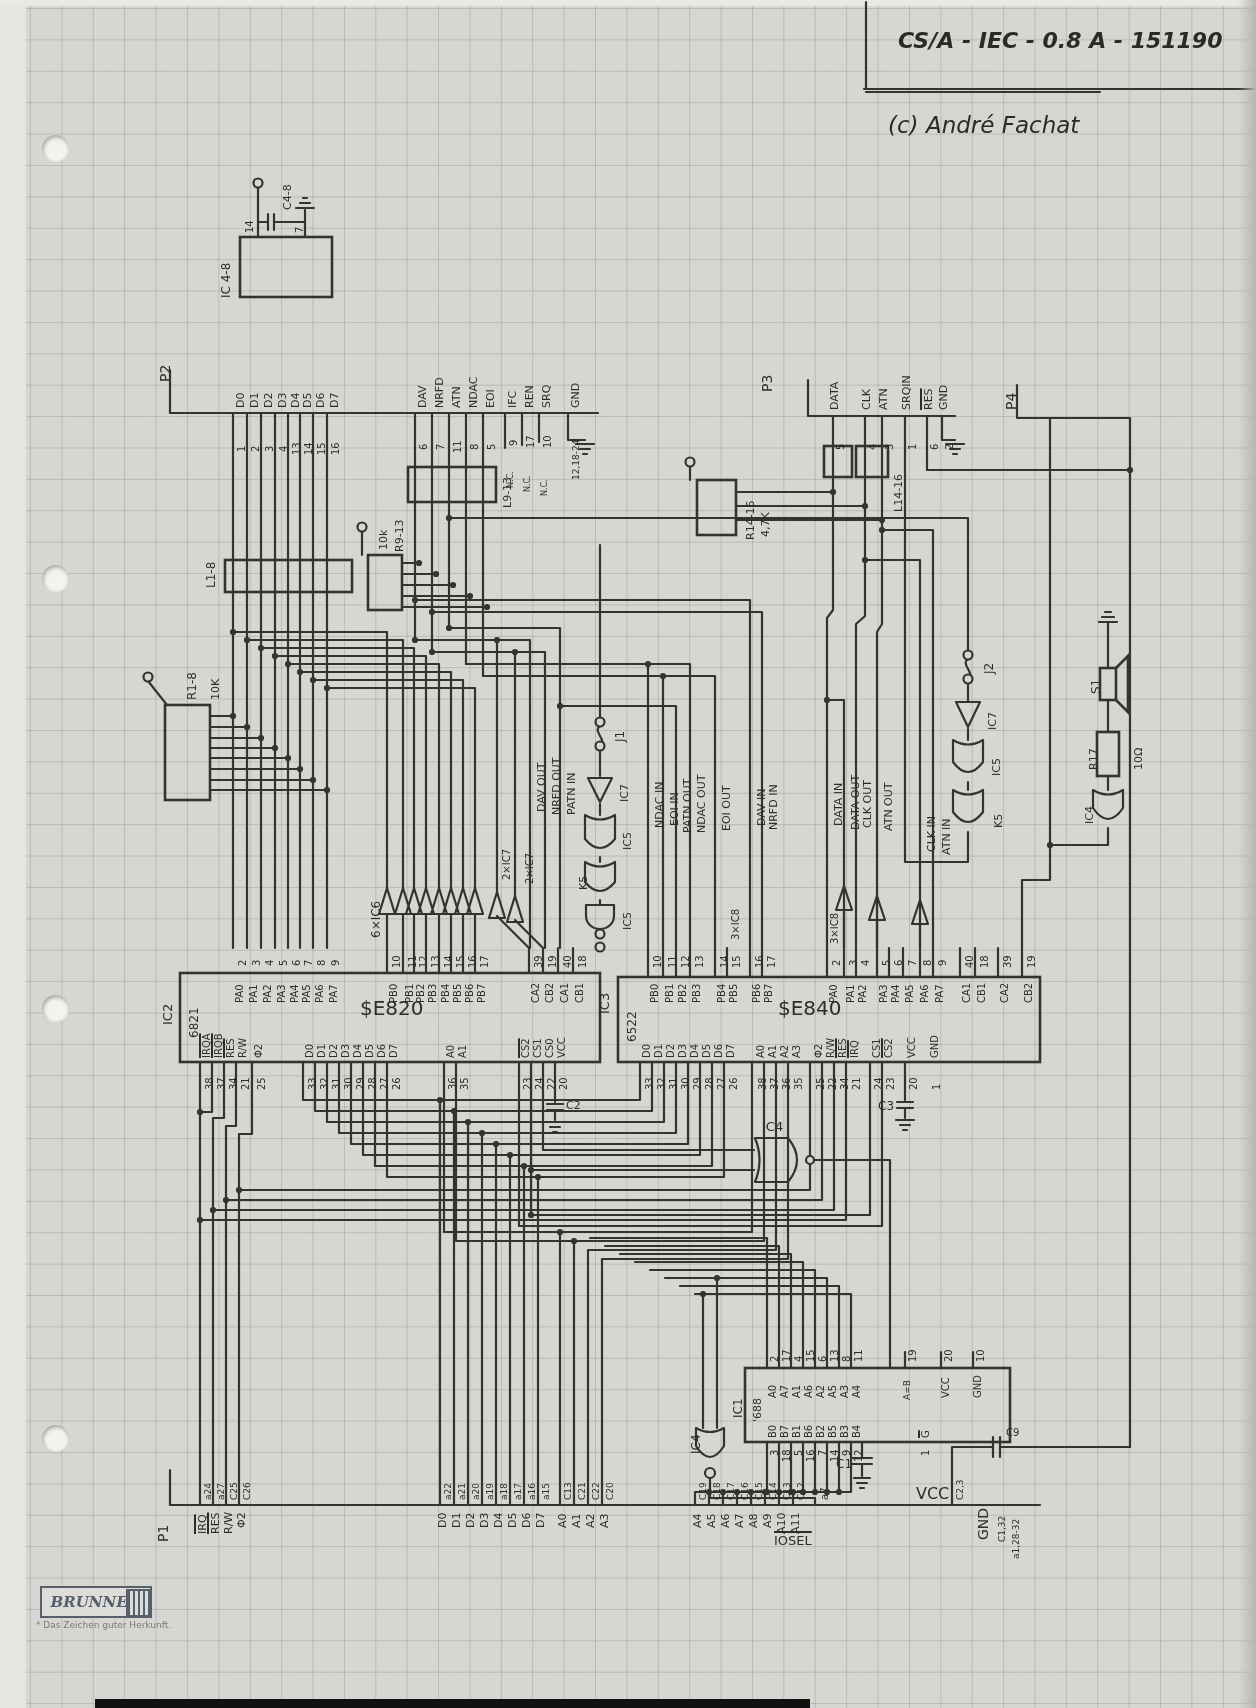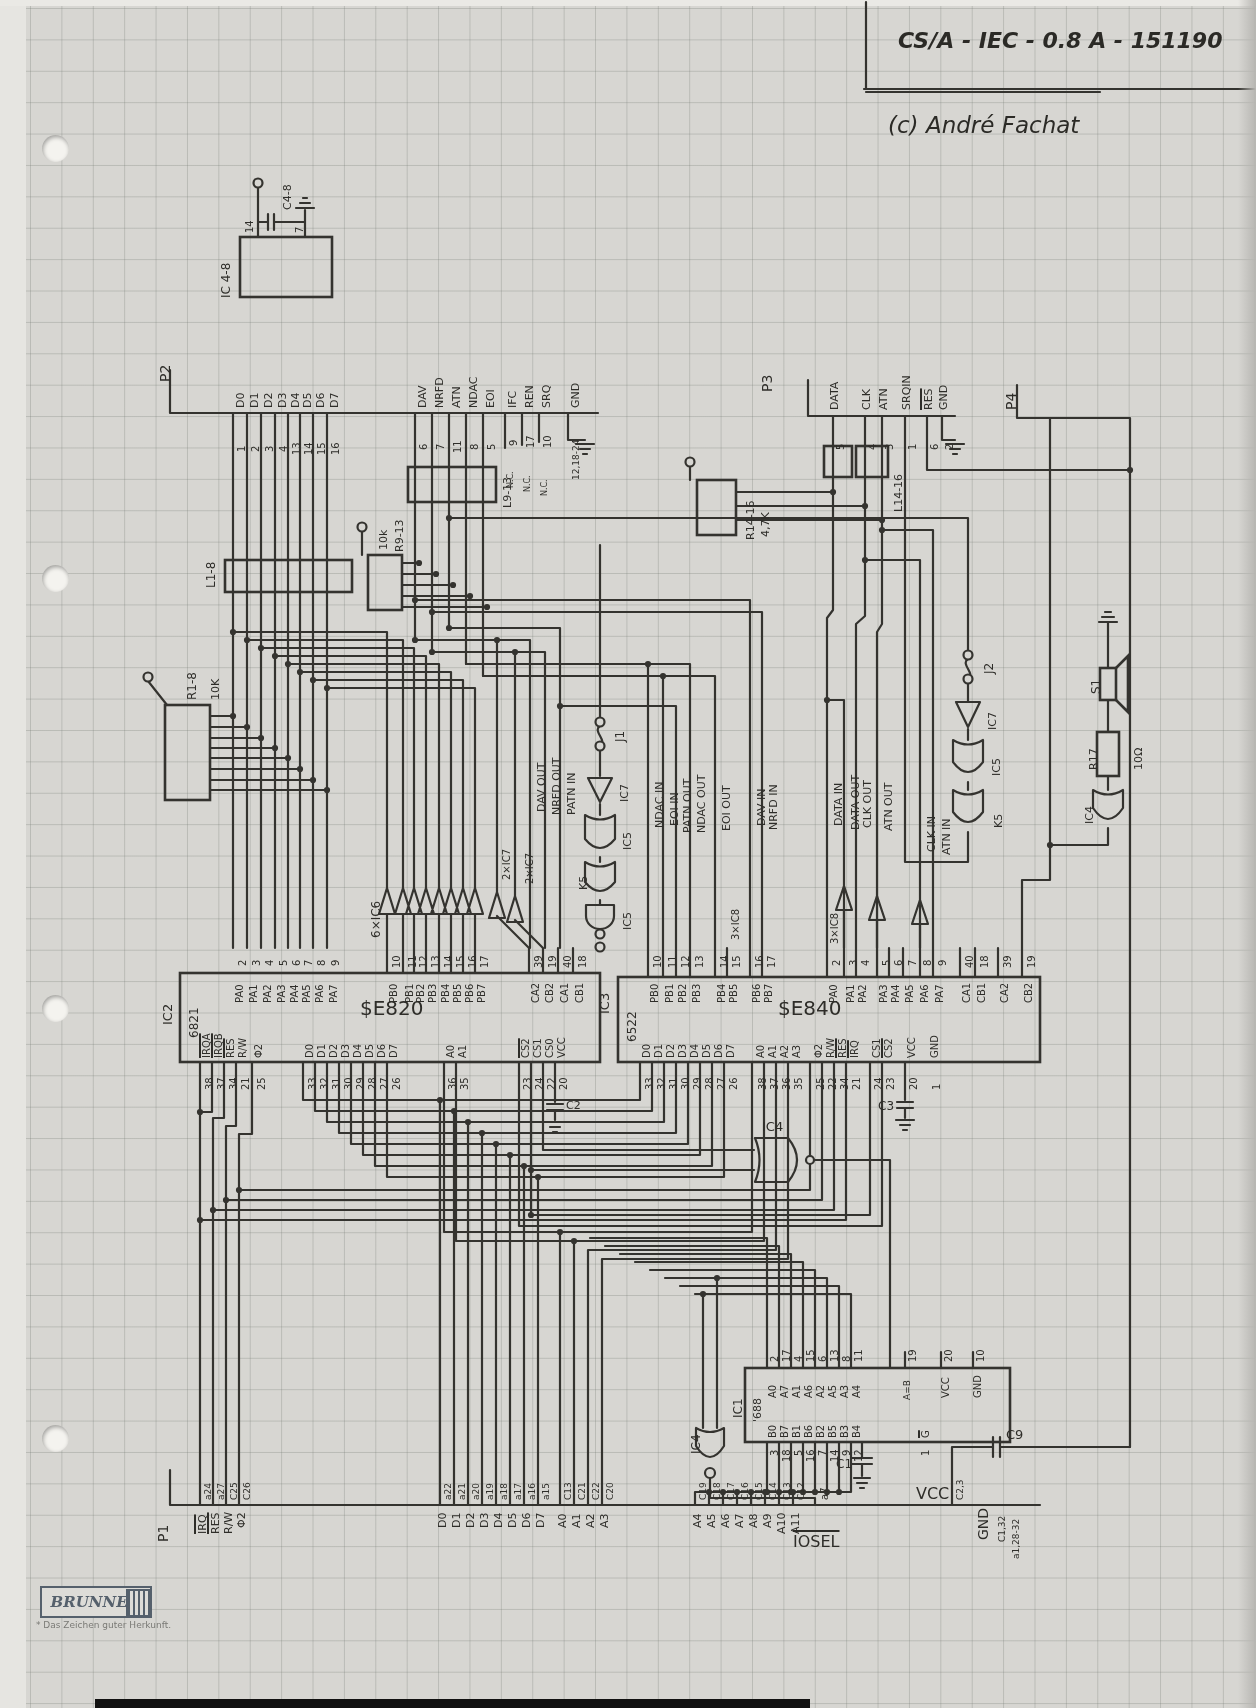--- a/index.html
+++ b/index.html
@@ -489,21 +489,21 @@
       <div class="lb" style="font-size: 10px; left: 794px; top: 1456.2px; transform: rotate(-90deg);">5</div>
       <div class="lb" style="font-size: 10px; left: 806px; top: 1462.4px; transform: rotate(-90deg);">16</div>
       <div class="lb" style="font-size: 10px; left: 818px; top: 1456.2px; transform: rotate(-90deg);">7</div>
       <div class="lb" style="font-size: 10px; left: 830px; top: 1462.4px; transform: rotate(-90deg);">14</div>
       <div class="lb" style="font-size: 10px; left: 842px; top: 1456.2px; transform: rotate(-90deg);">9</div>
       <div class="lb" style="font-size: 10px; left: 854px; top: 1462.4px; transform: rotate(-90deg);">12</div>
       <div class="lb ol" style="font-size: 10px; left: 921px; top: 1438px; transform: rotate(-90deg);">G</div>
       <div class="lb" style="font-size: 10px; left: 921px; top: 1456.2px; transform: rotate(-90deg);">1</div>
       <div class="lb" style="font-size: 12px; left: 836px; top: 1458px;">C1</div>
       <div class="lb" style="font-size: 12px; left: 690px; top: 1454px; transform: rotate(-90deg);">IC4</div>
-      <div class="lb ol" style="font-size: 16px; left: 793px; top: 1534px;">IOSEL</div>
+      <div class="lb ol" style="font-size: 13px; left: 774px; top: 1534px;">IOSEL</div>
       <div class="lb" style="font-size: 10px; left: 820px; top: 1500px; transform: rotate(-90deg);">a7</div>
       <div class="lb" style="font-size: 14px; left: 156px; top: 1542px; transform: rotate(-90deg);">P1</div>
       <div class="lb" style="font-size: 9px; left: 204px; top: 1500px; transform: rotate(-90deg);">a24</div>
       <div class="lb" style="font-size: 9px; left: 217px; top: 1500px; transform: rotate(-90deg);">a27</div>
       <div class="lb" style="font-size: 9px; left: 230px; top: 1500px; transform: rotate(-90deg);">C25</div>
       <div class="lb" style="font-size: 9px; left: 243px; top: 1500px; transform: rotate(-90deg);">C26</div>
       <div class="lb ol" style="font-size: 11px; left: 197px; top: 1534.46px; transform: rotate(-90deg);">IRQ</div>
       <div class="lb ol" style="font-size: 11px; left: 210px; top: 1534.46px; transform: rotate(-90deg);">RES</div>
       <div class="lb" style="font-size: 11px; left: 223px; top: 1534.46px; transform: rotate(-90deg);">R/W</div>
       <div class="lb" style="font-size: 11px; left: 236px; top: 1527.64px; transform: rotate(-90deg);">Φ2</div>
@@ -542,21 +542,21 @@
       <div class="lb" style="font-size: 11px; left: 692px; top: 1527.64px; transform: rotate(-90deg);">A4</div>
       <div class="lb" style="font-size: 11px; left: 706px; top: 1527.64px; transform: rotate(-90deg);">A5</div>
       <div class="lb" style="font-size: 11px; left: 720px; top: 1527.64px; transform: rotate(-90deg);">A6</div>
       <div class="lb" style="font-size: 11px; left: 734px; top: 1527.64px; transform: rotate(-90deg);">A7</div>
       <div class="lb" style="font-size: 11px; left: 748px; top: 1527.64px; transform: rotate(-90deg);">A8</div>
       <div class="lb" style="font-size: 11px; left: 762px; top: 1527.64px; transform: rotate(-90deg);">A9</div>
       <div class="lb" style="font-size: 11px; left: 776px; top: 1534.46px; transform: rotate(-90deg);">A10</div>
       <div class="lb" style="font-size: 11px; left: 790px; top: 1534.46px; transform: rotate(-90deg);">A11</div>
       <div class="lb" style="font-size: 9px; left: 956px; top: 1500px; transform: rotate(-90deg);">C2,3</div>
       <div class="lb" style="font-size: 16px; left: 916px; top: 1486px;">VCC</div>
-      <div class="lb" style="font-size: 13px; left: 1006px; top: 1428px;">C9</div>
+      <div class="lb" style="font-size: 10px; left: 1006px; top: 1428px;">C9</div>
       <div class="lb" style="font-size: 14px; left: 976px; top: 1540.04px; transform: rotate(-90deg);">GND</div>
       <div class="lb" style="font-size: 9px; left: 998px; top: 1541.9px; transform: rotate(-90deg);">C1,32</div>
       <div class="lb" style="font-size: 9px; left: 1012px; top: 1558.64px; transform: rotate(-90deg);">a1,28-32</div>
     </div>
 
   <div id="title">CS/A - IEC - 0.8 A - 151190</div>
   <div id="copyright">(c) André Fachat</div>
 
   <div id="brunnen">BRUNNEN</div>
   <div id="brunnen-glyph"></div>

